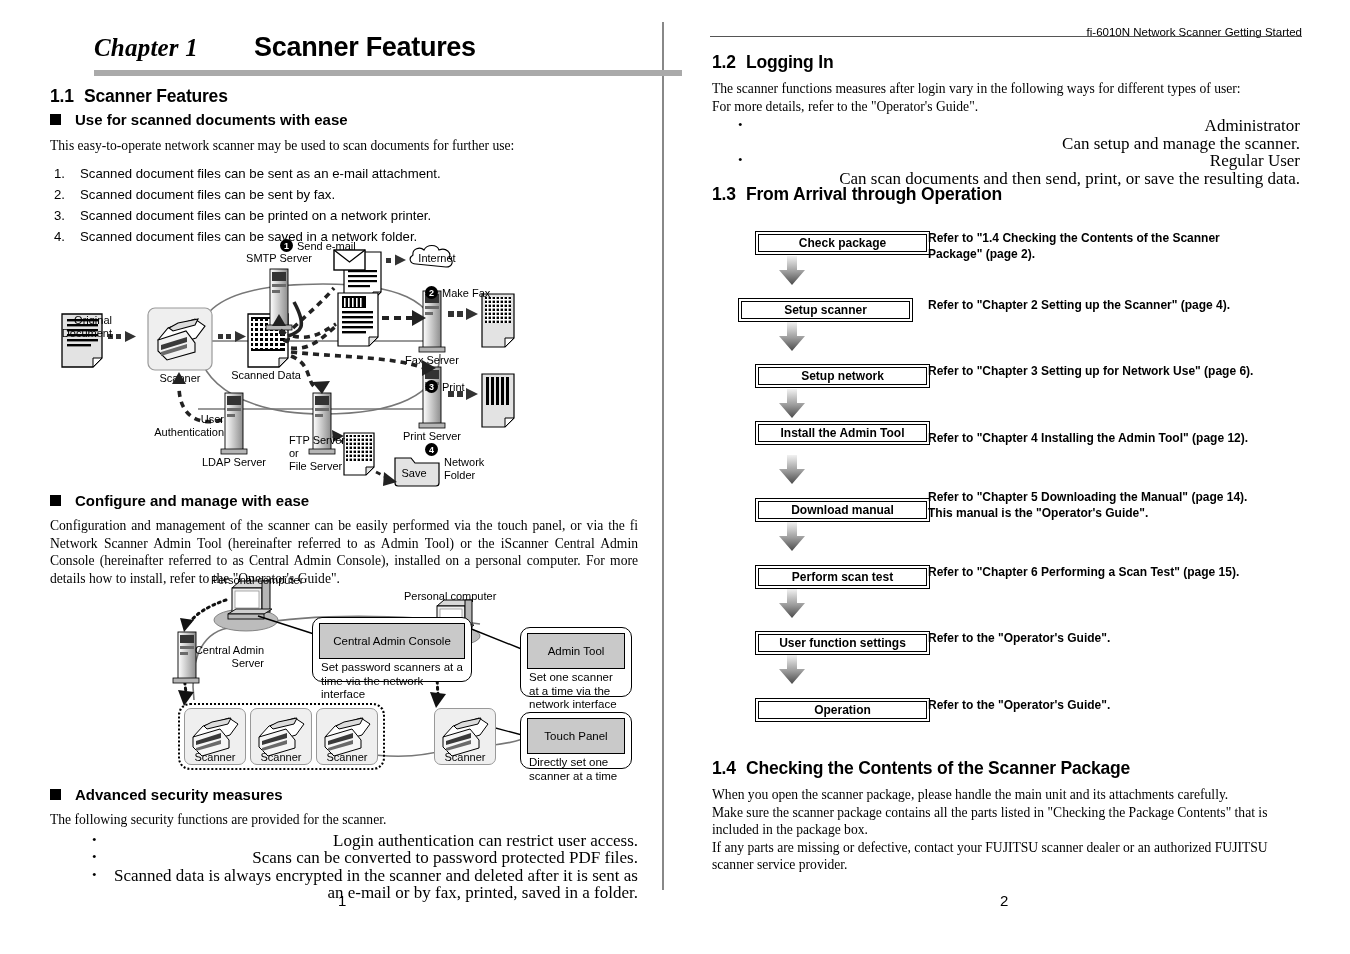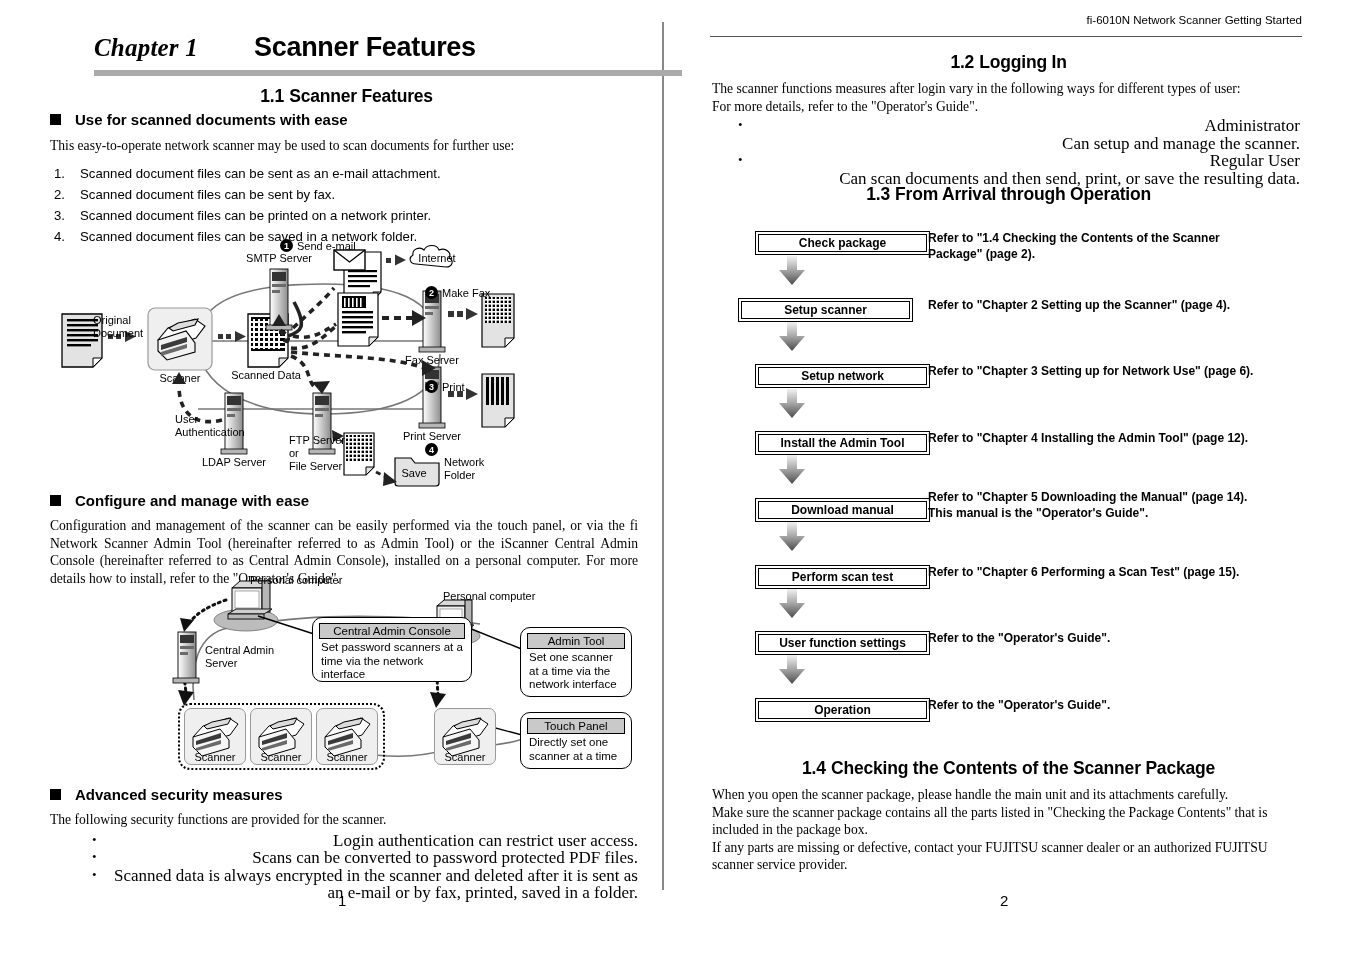--- a/index.html
+++ b/index.html
@@ -16,68 +16,68 @@
   
   .chapter-head{position:relative;height:60px;margin-left:44px;}
   .chapter-label{position:absolute;left:2px;top:34px;font-size:25px;font-style:italic;
      font-weight:bold;font-family:"Liberation Serif",serif;letter-spacing:.2px;}
   .chapter-title{position:absolute;left:162px;top:32px;font-size:27px;font-weight:bold;
      font-family:"Liberation Sans",sans-serif;letter-spacing:-0.3px;}
   .chapter-rule{position:absolute;left:2px;top:70px;width:588px;height:6px;background:#aaaaaa;}
 
   
   h2.sec{font-family:"Liberation Sans",sans-serif;font-size:17.5px;font-weight:bold;
-     margin:0;padding:0;letter-spacing:-0.2px;text-align:center;}
+     margin:0;padding:0;letter-spacing:-0.2px;}
   .sec-num{display:inline-block;min-width:34px;}
   h3.sub{font-family:"Liberation Sans",sans-serif;font-size:15px;font-weight:bold;
      margin:0;padding:0;display:flex;align-items:center;gap:14px;}
   .sqbullet{width:11px;height:11px;background:#000;display:inline-block;}
 
   p.body{font-size:13.6px;line-height:17.6px;margin:0;}
   ol.numlist{margin:0;padding:0;list-style:none;}
   ol.numlist li{font-family:"Liberation Sans",sans-serif;font-size:13.2px;line-height:21px;
      padding-left:30px;position:relative;}
   ol.numlist li .n{position:absolute;left:4px;}
   ul.dotlist{margin:0;padding:0;list-style:none;}
   ul.dotlist li{font-size:17px;line-height:17.6px;padding-left:18px;position:relative;text-align:right;}
   ul.dotlist li:before{content:"\2022";position:absolute;left:2px;top:-1px;font-size:13px;}
   ul.dotlist li .sublabel{display:block;padding-left:0;}
 
   .pagenum{position:absolute;font-family:"Liberation Sans",sans-serif;font-size:15px;}
 
-  .runhead{position:absolute;right:0;top:14px;font-family:"Liberation Sans",sans-serif;
+  .runhead{position:absolute;right:0;top:26px;font-family:"Liberation Sans",sans-serif;
      font-size:11.5px;}
   .runrule{position:absolute;left:0;top:36px;width:592px;height:1px;background:#555;}
 
   
   .flow{position:relative;font-weight:bold;}
   .flowbox{position:absolute;width:175px;height:24px;border:1px solid #000;
      box-sizing:border-box;background:#fff;}
   .flowbox .inner{position:absolute;inset:2px;border:1px solid #000;
      display:flex;align-items:center;justify-content:center;
      font-family:"Liberation Sans",sans-serif;font-size:12px;}
   .flowref{position:absolute;left:218px;width:330px;
      font-family:"Liberation Sans",sans-serif;font-size:12px;line-height:16px;}
 
   
   .diagram{position:relative;}
   .dlabel{position:absolute;font-family:"Liberation Sans",sans-serif;font-size:11px;
      line-height:13px;white-space:pre;}
-  .dlabel.c{text-align:left;margin-left:39px;}
+  .dlabel.c{text-align:right;}
   .numcircle{position:absolute;width:13px;height:13px;border-radius:50%;background:#000;
      color:#fff;font-family:"Liberation Sans",sans-serif;font-size:9px;font-weight:bold;
      display:flex;align-items:center;justify-content:center;}
   .dsvg{position:absolute;left:0;top:0;}
 
   
   .callout{position:absolute;border:1.6px solid #000;border-radius:10px;background:#fff;
      box-sizing:border-box;}
   .callout .cohead{margin:5px 6px 2px 6px;border:1.4px solid #000;background:#c9c9c9;
      font-family:"Liberation Sans",sans-serif;font-size:11.5px;text-align:center;
-     padding:1px 4px;}
+     padding:11px 4px;}
   .callout .cobody{margin:1px 8px 4px 8px;font-family:"Liberation Sans",sans-serif;
      font-size:11.5px;line-height:13.5px;}
   .scanbox{position:absolute;border:1px solid #999;border-radius:7px;background:#efefef;
      box-sizing:border-box;}
   .scanbox .cap{position:absolute;bottom:1px;left:0;right:0;text-align:center;
      font-family:"Liberation Sans",sans-serif;font-size:11px;}
   .dashgroup{position:absolute;border:2.5px dotted #000;border-radius:12px;box-sizing:border-box;}
 </style>
 </head>
 <body>
@@ -635,21 +635,21 @@
       <div class="flowbox" style="left:28px;top:70px;">
         <div class="inner">Setup scanner</div>
       </div>
       <div class="flowref" style="top:69px;">Refer to "Chapter 2 Setting up the Scanner" (page 4).</div>
 
       <div class="flowbox" style="left:45px;top:136px;">
         <div class="inner">Setup network</div>
       </div>
       <div class="flowref" style="top:135px;">Refer to "Chapter 3 Setting up for Network Use" (page 6).</div>
 
-      <div class="flowbox" style="left:45px;top:203px;">
+      <div class="flowbox" style="left:45px;top:193px;">
         <div class="inner">Install the Admin Tool</div>
       </div>
       <div class="flowref" style="top:202px;">Refer to "Chapter 4 Installing the Admin Tool" (page 12).</div>
 
       <div class="flowbox" style="left:45px;top:270px;">
         <div class="inner">Download manual</div>
       </div>
       <div class="flowref" style="top:261px;">Refer to "Chapter 5 Downloading the Manual" (page 14). This manual is the "Operator's Guide".</div>
 
       <div class="flowbox" style="left:45px;top:337px;">

